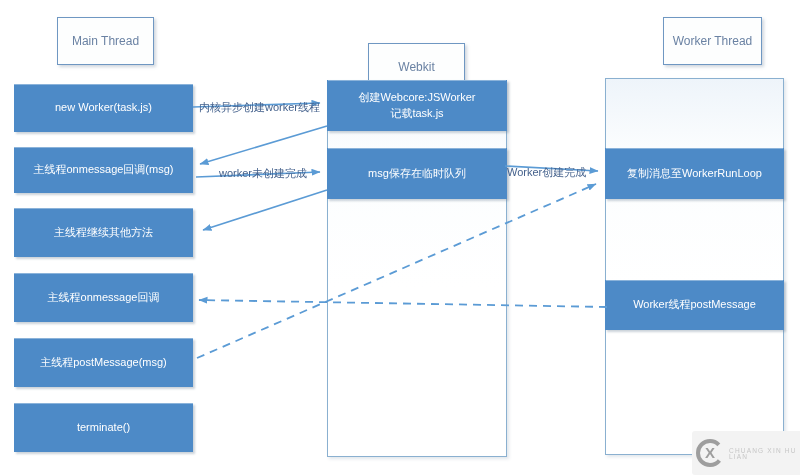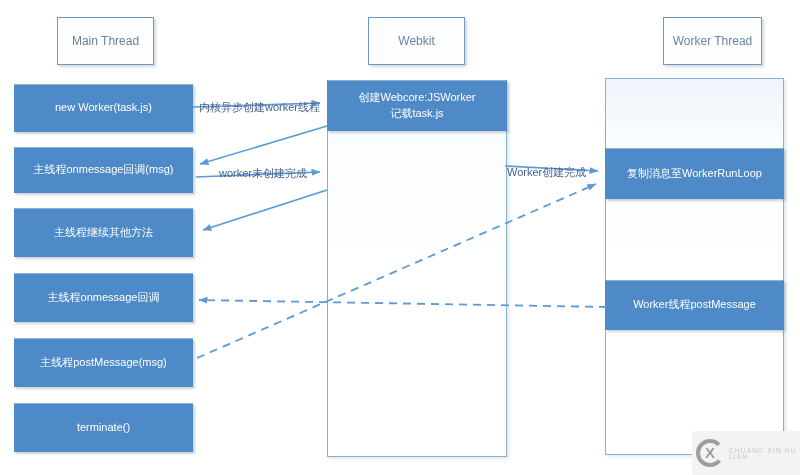--- a/index.html
+++ b/index.html
@@ -8,21 +8,21 @@
     font-family:"Liberation Sans","DejaVu Sans",sans-serif;
   }
   
   .hdr{
     position:absolute;top:17px;height:46px;background:#fdfefe;
     border:1px solid #6f97c2;box-shadow:2px 2px 3px rgba(120,140,160,.35);
     display:flex;align-items:center;justify-content:center;
     color:#6a82a3;font-size:12px;
   }
   .hdr-main{left:57px;width:95px;}
-  .hdr-webkit{left:368px;width:95px;}
+  .hdr-webkit{left:368px;width:95px;margin-top:26px;}
   .hdr-worker{left:645px;width:97px;margin-left:18px;}
   
   .bluebox{
     position:absolute;background:linear-gradient(180deg,#61a7d] 0,#4d8ac7 0) ;
     background:#4d8ac7;
     box-shadow:inset 0 1px 0 rgba(255,255,255,.35), 2px 2px 2px rgba(110,130,150,.35);
     color:#ffffff;font-size:11px;display:flex;align-items:center;justify-content:center;
     text-align:center;line-height:1.45;
   }
   .col-left .bluebox{left:14px;width:179px;}
@@ -77,20 +77,21 @@
     <div class="bluebox lb6">terminate()</div>
   </div>
 
   <div class="container cont-webkit">
     <div class="bluebox mb1">
       <span>
         <span>创建Webcore:JSWorker</span><br>
         <span>记载task.js</span>
       </span>
     </div>
+    <div class="bluebox mb2">msg保存在临时队列</div>
   </div>
 
   <div class="container cont-worker">
     <div class="bluebox rb1">复制消息至WorkerRunLoop</div>
     <div class="bluebox rb3">Worker线程postMessage</div>
   </div>
 
   <svg class="overlay" viewBox="0 0 800 475">
     <defs>
       <marker id="ah" markerWidth="10" markerHeight="8" refX="8.5" refY="3.5" orient="auto" markerUnits="userSpaceOnUse">

